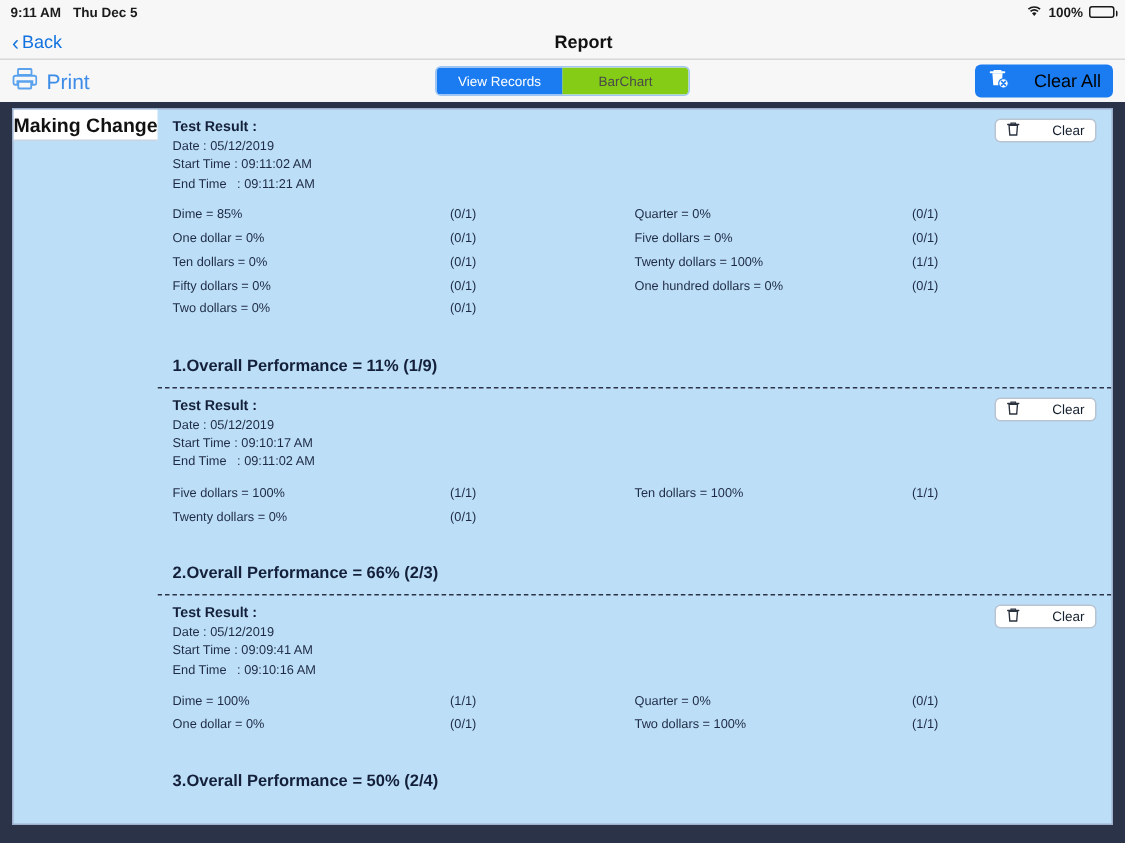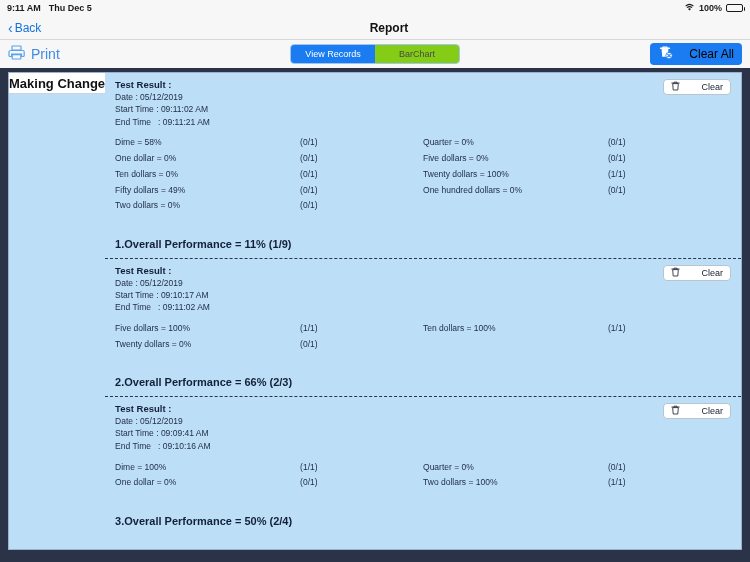--- a/index.html
+++ b/index.html
@@ -188,21 +188,21 @@
             </svg></span>
           <span>Clear</span>
         </div>
         <div class="record-head">Test Result :</div>
         <div class="meta">Date : 05/12/2019</div>
         <div class="meta">Start Time : 09:11:02 AM</div>
         <div class="meta">End Time   : 09:11:21 AM</div>
         <div class="rows">
           <div class="row">
             <div class="col">
-              <span class="lbl">Dime = 58%</span>
+              <span class="lbl">Dime = 85%</span>
               <span class="frac">(0/1)</span>
             </div>
             <div class="col">
               <span class="lbl">Quarter = 0%</span>
               <span class="frac">(0/1)</span>
             </div>
           </div>
           <div class="row">
             <div class="col">
               <span class="lbl">One dollar = 0%</span>
@@ -218,21 +218,21 @@
               <span class="lbl">Ten dollars = 0%</span>
               <span class="frac">(0/1)</span>
             </div>
             <div class="col">
               <span class="lbl">Twenty dollars = 100%</span>
               <span class="frac">(1/1)</span>
             </div>
           </div>
           <div class="row">
             <div class="col">
-              <span class="lbl">Fifty dollars = 49%</span>
+              <span class="lbl">Fifty dollars = 0%</span>
               <span class="frac">(0/1)</span>
             </div>
             <div class="col">
               <span class="lbl">One hundred dollars = 0%</span>
               <span class="frac">(0/1)</span>
             </div>
           </div>
           <div class="row">
             <div class="col">
               <span class="lbl">Two dollars = 0%</span>

